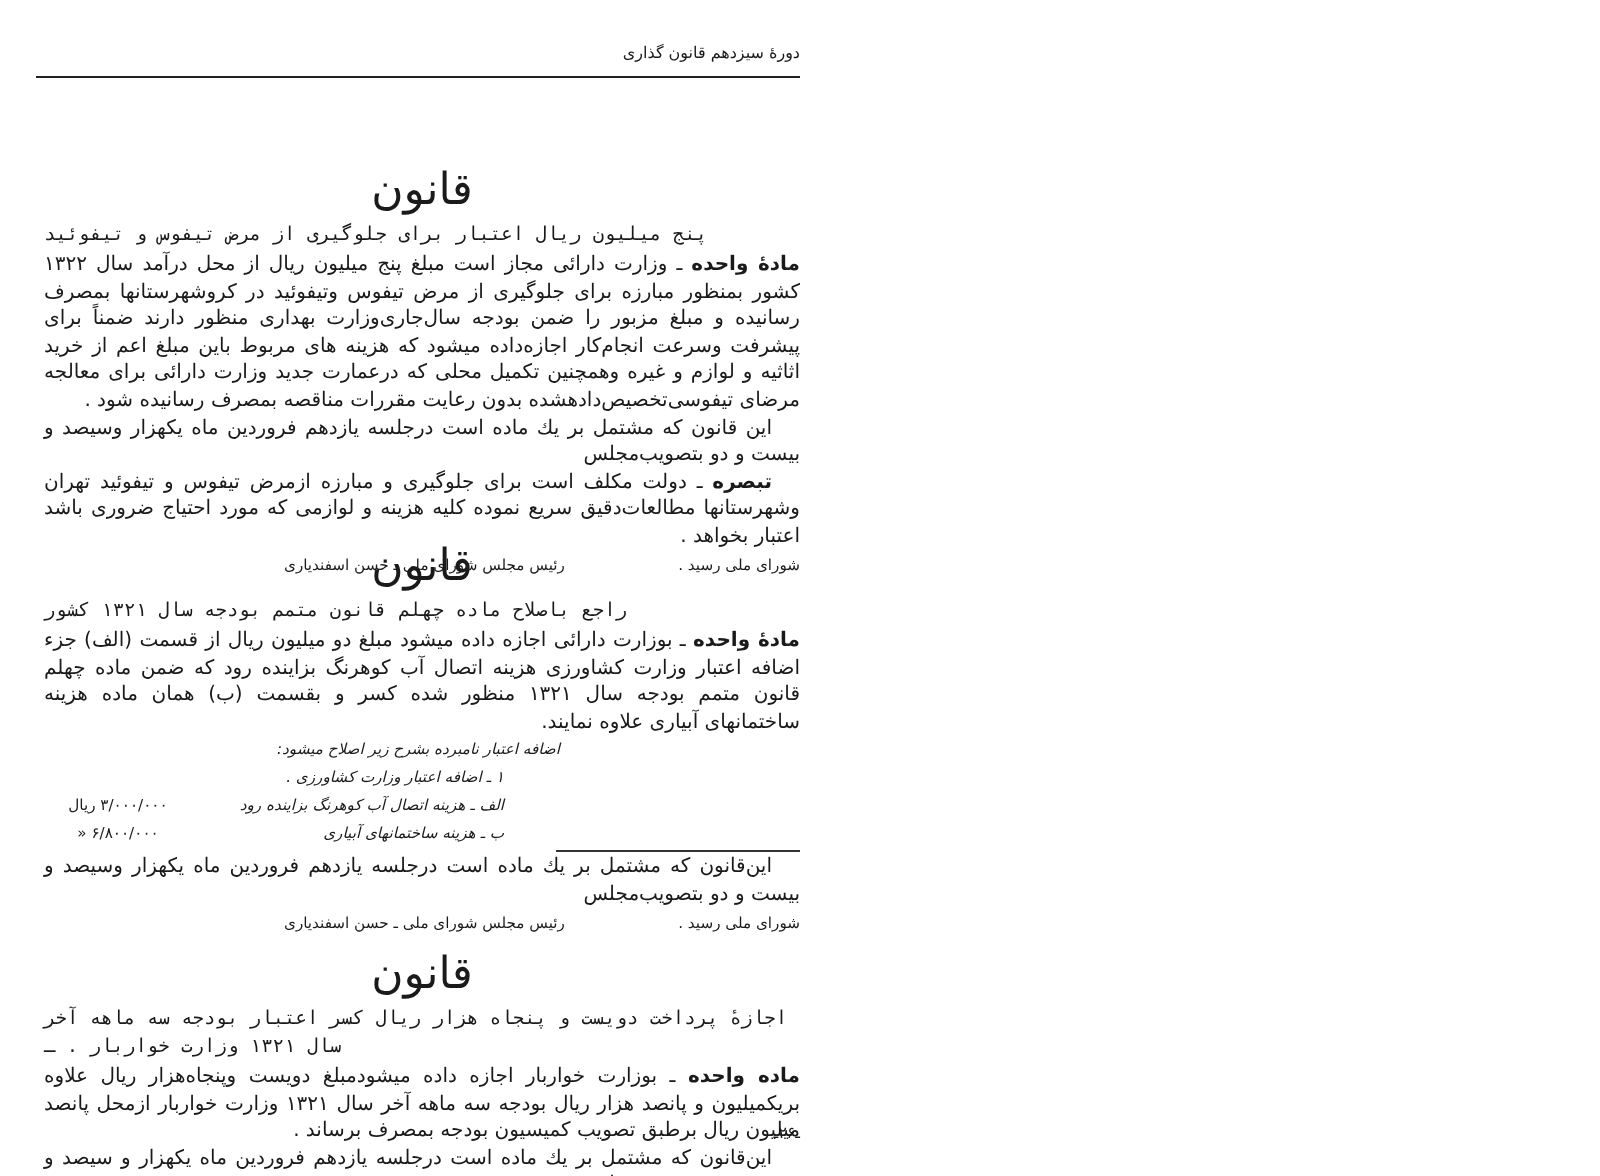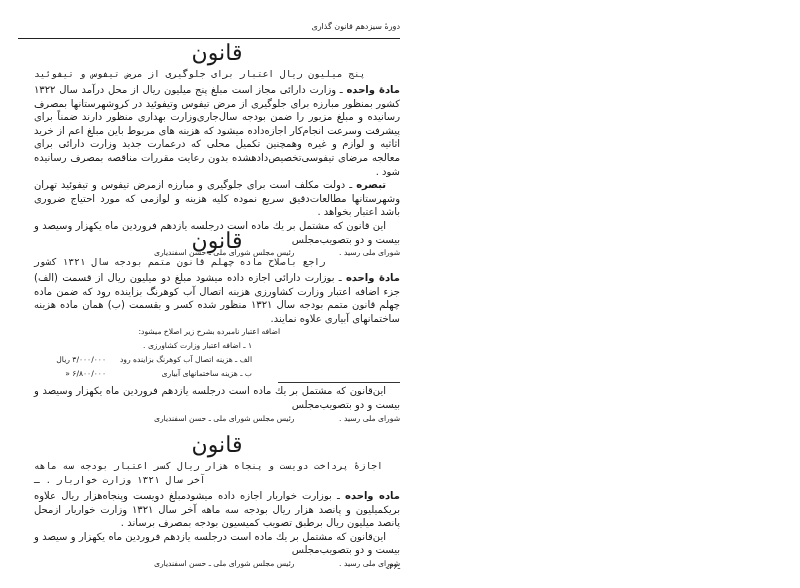--- a/index.html
+++ b/index.html
@@ -25,21 +25,21 @@
       font-size: 8px;
       line-height: 10px;
     }
     .head-rule {
       position: absolute;
       left: 0; right: 0; top: 38px;
       border-top: 1.5px solid #222;
     }
     .law {
       position: absolute;
-      left: 16px; right: 0;
+      left: 4px; right: 0; margin-top: 43px;
     }
     .law-title {
       text-align: center;
       font-family: "DejaVu Serif", serif;
       font-size: 22px;
       line-height: 26px;
       margin: 0;
       font-weight: normal;
     }
     .law-subtitle {
@@ -68,25 +68,25 @@
     }
     .sign-row .sig {
       margin-left: 120px;
     }
     .list-line {
       font-size: 7.6px;
       line-height: 14px;
       display: flex;
       justify-content: space-between;
     }
-    .list-line .txt { padding-right: 148px; }
+    .list-line .txt { padding-right: 148px; font-style: italic; }
     .list-line .amt {
       direction: rtl;
       min-width: 70px;
-      text-align: right;
+      text-align: center;
       padding-left: 2px;
     }
     .amount-rule {
       width: 122px;
       border-top: 1px solid #333;
       margin: 1px 0 1px 0;
     }
     .page-number {
       position: absolute;
       left: 0; right: 0; top: 562px;
@@ -99,22 +99,22 @@
 
 <div class="page">
 
   <div class="running-head">دورهٔ سیزدهم قانون گذاری</div>
   <div class="head-rule"></div>
 
   <section class="law" style="top:40px;">
     <h1 class="law-title">قانون</h1>
     <div class="law-subtitle">پنج میلیون ریال اعتبار برای جلوگیری از مرض تیفوس و تیفوئید</div>
     <p class="para"><span class="lead">مادهٔ واحده</span><span> ـ وزارت دارائی مجاز است مبلغ پنج میلیون ریال از محل درآمد سال ۱۳۲۲ کشور بمنظور مبارزه برای جلوگیری از مرض تیفوس وتیفوئید در کروشهرستانها بمصرف رسانیده و مبلغ مزبور را ضمن بودجه سال‌جاری‌وزارت بهداری منظور دارند ضمناً برای پیشرفت وسرعت انجام‌کار اجازه‌داده میشود که هزینه های مربوط باین مبلغ اعم از خرید اثاثیه و لوازم و غیره وهمچنین تکمیل محلی که درعمارت جدید وزارت دارائی برای معالجه مرضای تیفوسی‌تخصیص‌دادهشده بدون رعایت مقررات مناقصه بمصرف رسانیده شود .</span></p>
+    <p class="para indent">این قانون که مشتمل بر یك ماده است درجلسه یازدهم فروردین ماه یکهزار وسیصد و بیست و دو بتصویب‌مجلس</p>
     <p class="para indent"><span class="lead">تبصره</span><span> ـ دولت مکلف است برای جلوگیری و مبارزه ازمرض تیفوس و تیفوئید تهران وشهرستانها مطالعات‌دقیق سریع نموده کلیه هزینه و لوازمی که مورد احتیاج ضروری باشد اعتبار بخواهد .</span></p>
-    <p class="para indent">این قانون که مشتمل بر یك ماده است درجلسه یازدهم فروردین ماه یکهزار وسیصد و بیست و دو بتصویب‌مجلس</p>
     <div class="sign-row">
       <span>شورای ملی رسید .</span>
       <span class="sig">رئیس مجلس شورای ملی ـ حسن اسفندیاری</span>
     </div>
   </section>
 
   <section class="law" style="top:228px;">
     <h1 class="law-title">قانون</h1>
     <div class="law-subtitle">راجع باصلاح ماده چهلم قانون متمم بودجه سال ۱۳۲۱ کشور</div>
     <p class="para"><span class="lead">مادهٔ واحده</span><span> ـ بوزارت دارائی اجازه داده میشود مبلغ دو میلیون ریال از قسمت (الف) جزء اضافه اعتبار وزارت کشاورزی هزینه اتصال آب کوهرنگ بزاینده رود که ضمن ماده چهلم قانون متمم بودجه سال ۱۳۲۱ منظور شده کسر و بقسمت (ب) همان ماده هزینه ساختمانهای آبیاری علاوه نمایند.</span></p>

